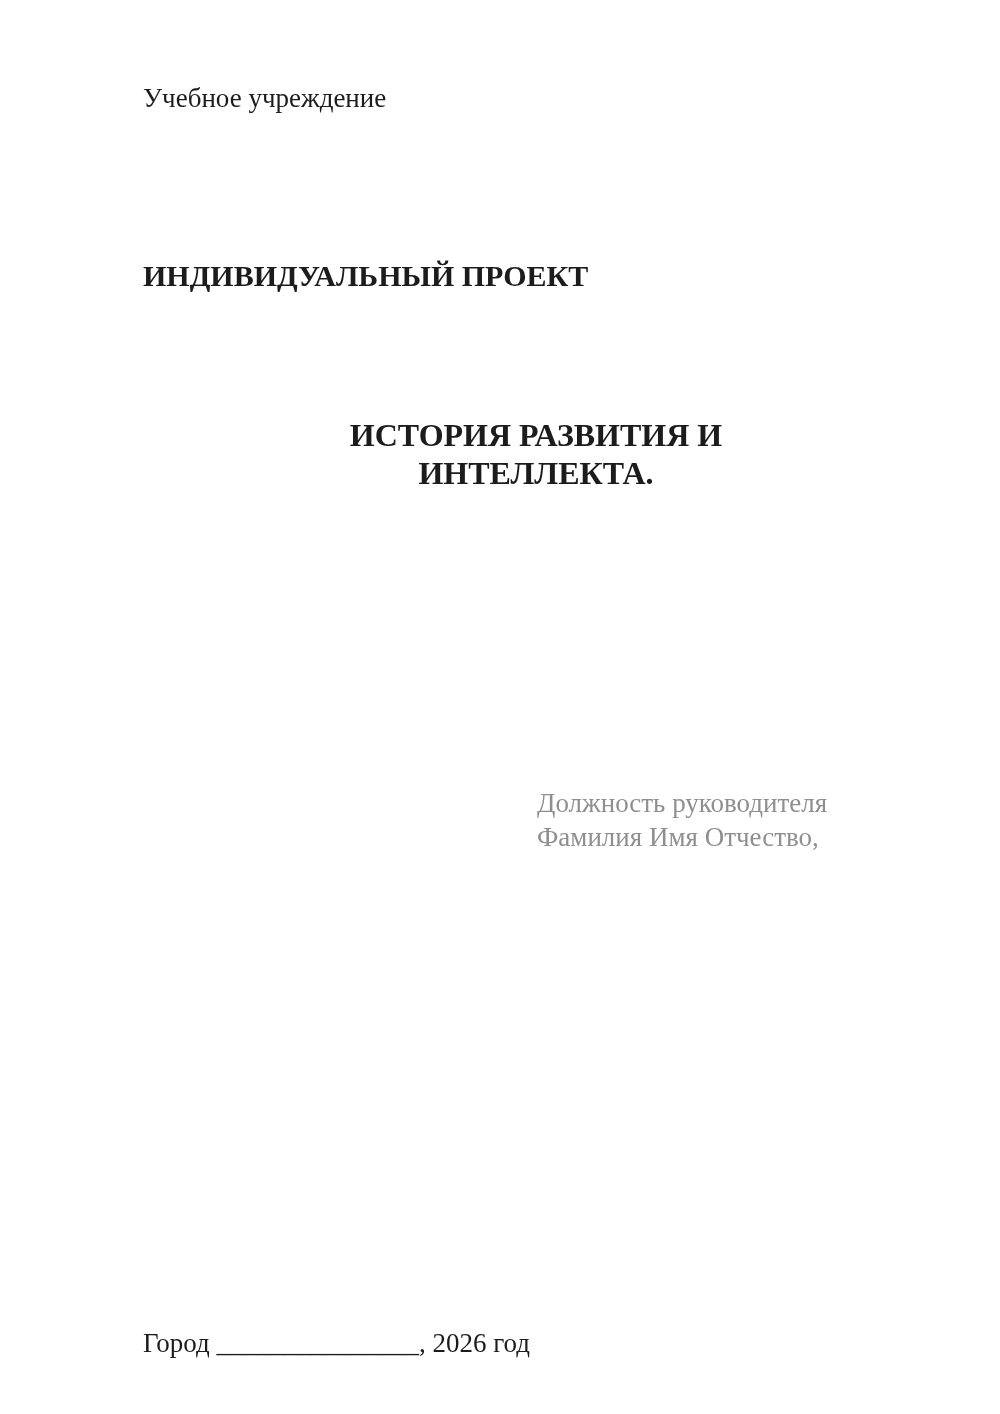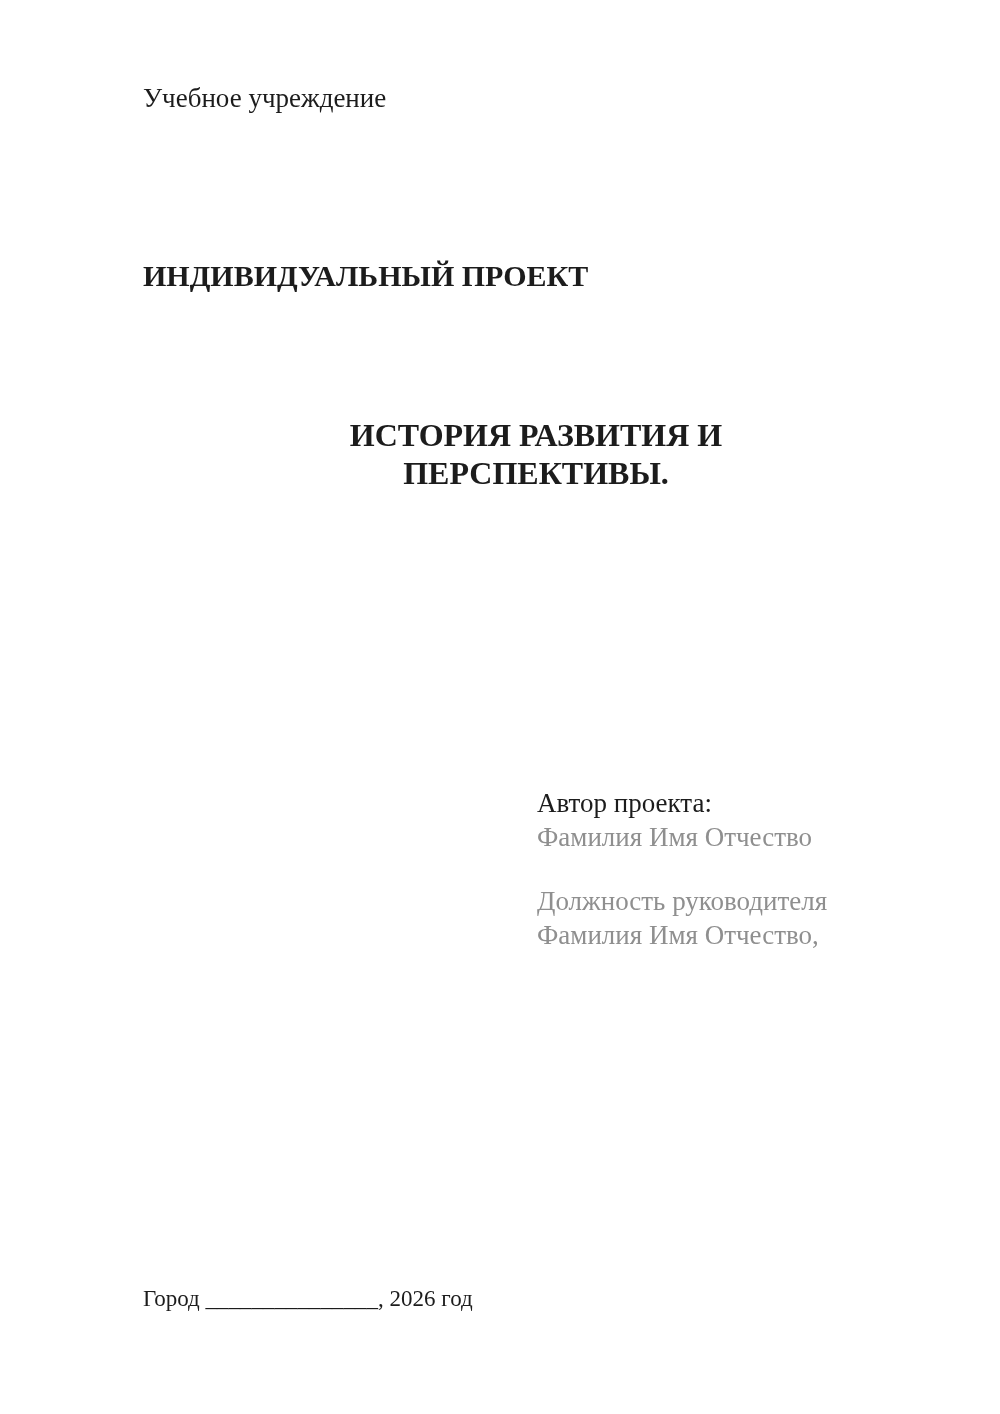--- a/index.html
+++ b/index.html
@@ -52,43 +52,39 @@
   .credit-block + .credit-block {
     margin-top: 30px;
   }
   .credit-label {
     color: #1c1c1c;
   }
   .placeholder {
     color: #8f8f8f;
   }
   .footer-line {
-    top: 1286px;
-    font-size: 23px;
+    top: 1328px;
+    font-size: 27px;
   }
 </style>
 </head>
 <body>
 
 <div class="page">
 
   <div class="center-line institution">Учебное учреждение</div>
 
   <div class="center-line doc-type">ИНДИВИДУАЛЬНЫЙ ПРОЕКТ</div>
 
   <div class="project-title">
     <div>ИСТОРИЯ РАЗВИТИЯ И</div>
-    <div>ПЕРСПЕКТИВЫ.</div>
+    <div>ИНТЕЛЛЕКТА.</div>
   </div>
 
   <div class="credits">
-    <div class="credit-block">
-      <div class="credit-label">Автор проекта:</div>
-      <div class="placeholder">Фамилия Имя Отчество</div>
-    </div>
     <div class="credit-block">
       <div class="placeholder">Должность руководителя</div>
       <div class="placeholder">Фамилия Имя Отчество,</div>
     </div>
   </div>
 
   <div class="center-line footer-line">Город _______________, 2026 год</div>
 
 </div>
 

